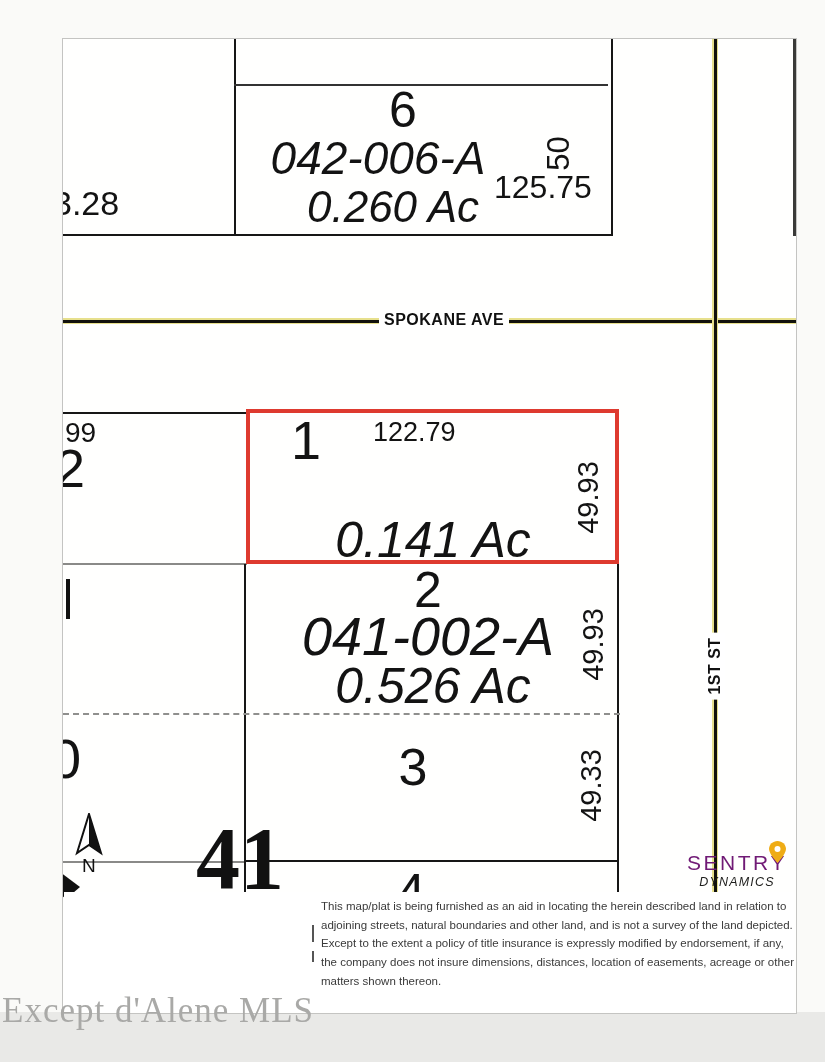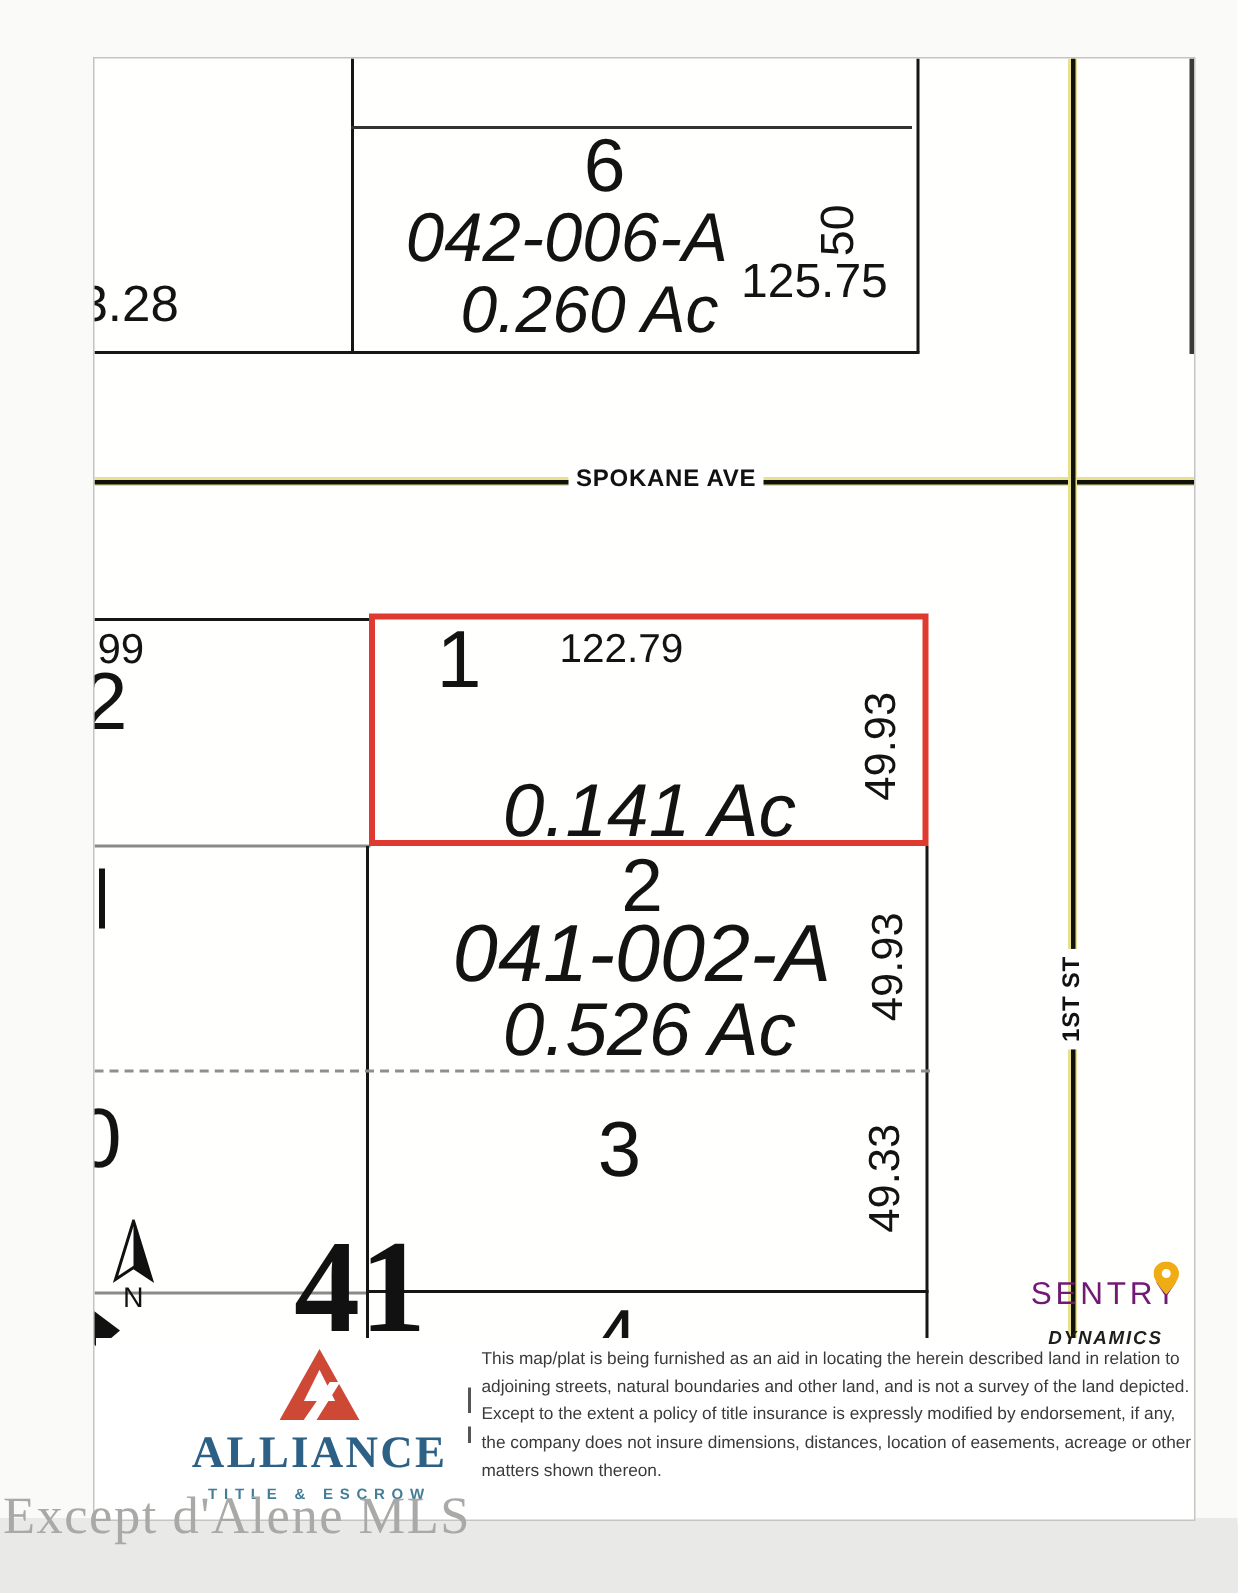--- a/index.html
+++ b/index.html
@@ -26,21 +26,21 @@
   .pid{font-style:italic;font-size:54px;}
   .acre{font-style:italic;font-size:50px;}
   .dim{font-size:28px;}
   .ctr{text-align:center;}
   .rot{transform:rotate(-90deg);transform-origin:center;}
   .redbox{position:absolute;left:183px;top:370px;width:373px;height:155px;border:4px solid #de3a2f;}
   .overlay{position:absolute;left:1px;top:853px;width:730px;height:120px;background:#ffffff;z-index:2;}
   
   .sentry{position:absolute;left:618px;top:812px;width:112px;z-index:3;text-align:center;}
   .sentry .name{font-size:21px;letter-spacing:2.5px;color:#701a75;}
-  .sentry .tag{font-size:12.5px;font-weight:bold;font-style:italic;letter-spacing:1.2px;color:#1e1e1c;margin-top:10px;}
+  .sentry .tag{font-size:12.5px;font-weight:normal;font-style:italic;letter-spacing:1.2px;color:#1e1e1c;margin-top:0;}
   .sentry .pin{position:absolute;right:7px;top:-10px;}
   
   .disclaimer{position:absolute;left:258px;top:858px;width:474px;z-index:3;font-size:11.5px;line-height:1.62;color:#3a3a3a;}
   .tick1{position:absolute;left:249px;top:886px;width:1.5px;height:17px;background:#555;z-index:3;}
   .tick2{position:absolute;left:249px;top:912px;width:1.5px;height:11px;background:#555;z-index:3;}
   
   .alliance{position:absolute;left:40px;top:858px;width:220px;z-index:3;text-align:center;}
   .alliance .tri{display:block;margin:0 auto;}
   .alliance .name{font-family:"Liberation Serif",serif;font-weight:600;font-size:30px;letter-spacing:1.5px;color:#2c6085;margin-top:3px;}
   .alliance .tag{font-size:10px;font-weight:bold;letter-spacing:4.5px;color:#447e96;margin-top:5px;}
@@ -130,26 +130,17 @@
         <circle cx="8.5" cy="8" r="3" fill="#ffffff"></circle>
       </svg>
       <div class="name">SENTRY</div>
       <div class="tag">DYNAMICS</div>
     </div>
 
     <div class="tick1"></div>
     <div class="tick2"></div>
     <div class="disclaimer">This map/plat is being furnished as an aid in locating the herein described land in relation to adjoining streets, natural boundaries and other land, and is not a survey of the land depicted. Except to the extent a policy of title insurance is expressly modified by endorsement, if any, the company does not insure dimensions, distances, location of easements, acreage or other matters shown thereon.</div>
 
-    <div class="alliance">
-      <svg class="tri" width="58" height="52" viewBox="0 0 100 90">
-        <polygon points="50,4 4,86 96,86" fill="#cd4936"></polygon>
-        <polygon points="50,28 32,64 68,64" fill="#ffffff"></polygon>
-        <polygon points="62,42 74,42 44,90 29,90" fill="#ffffff"></polygon>
-      </svg>
-      <div class="name">ALLIANCE</div>
-      <div class="tag">TITLE &amp; ESCROW</div>
-    </div>
   </div>
 
   <div class="watermark">Except d'Alene MLS</div>
 
 </div>
 
 </body></html>

